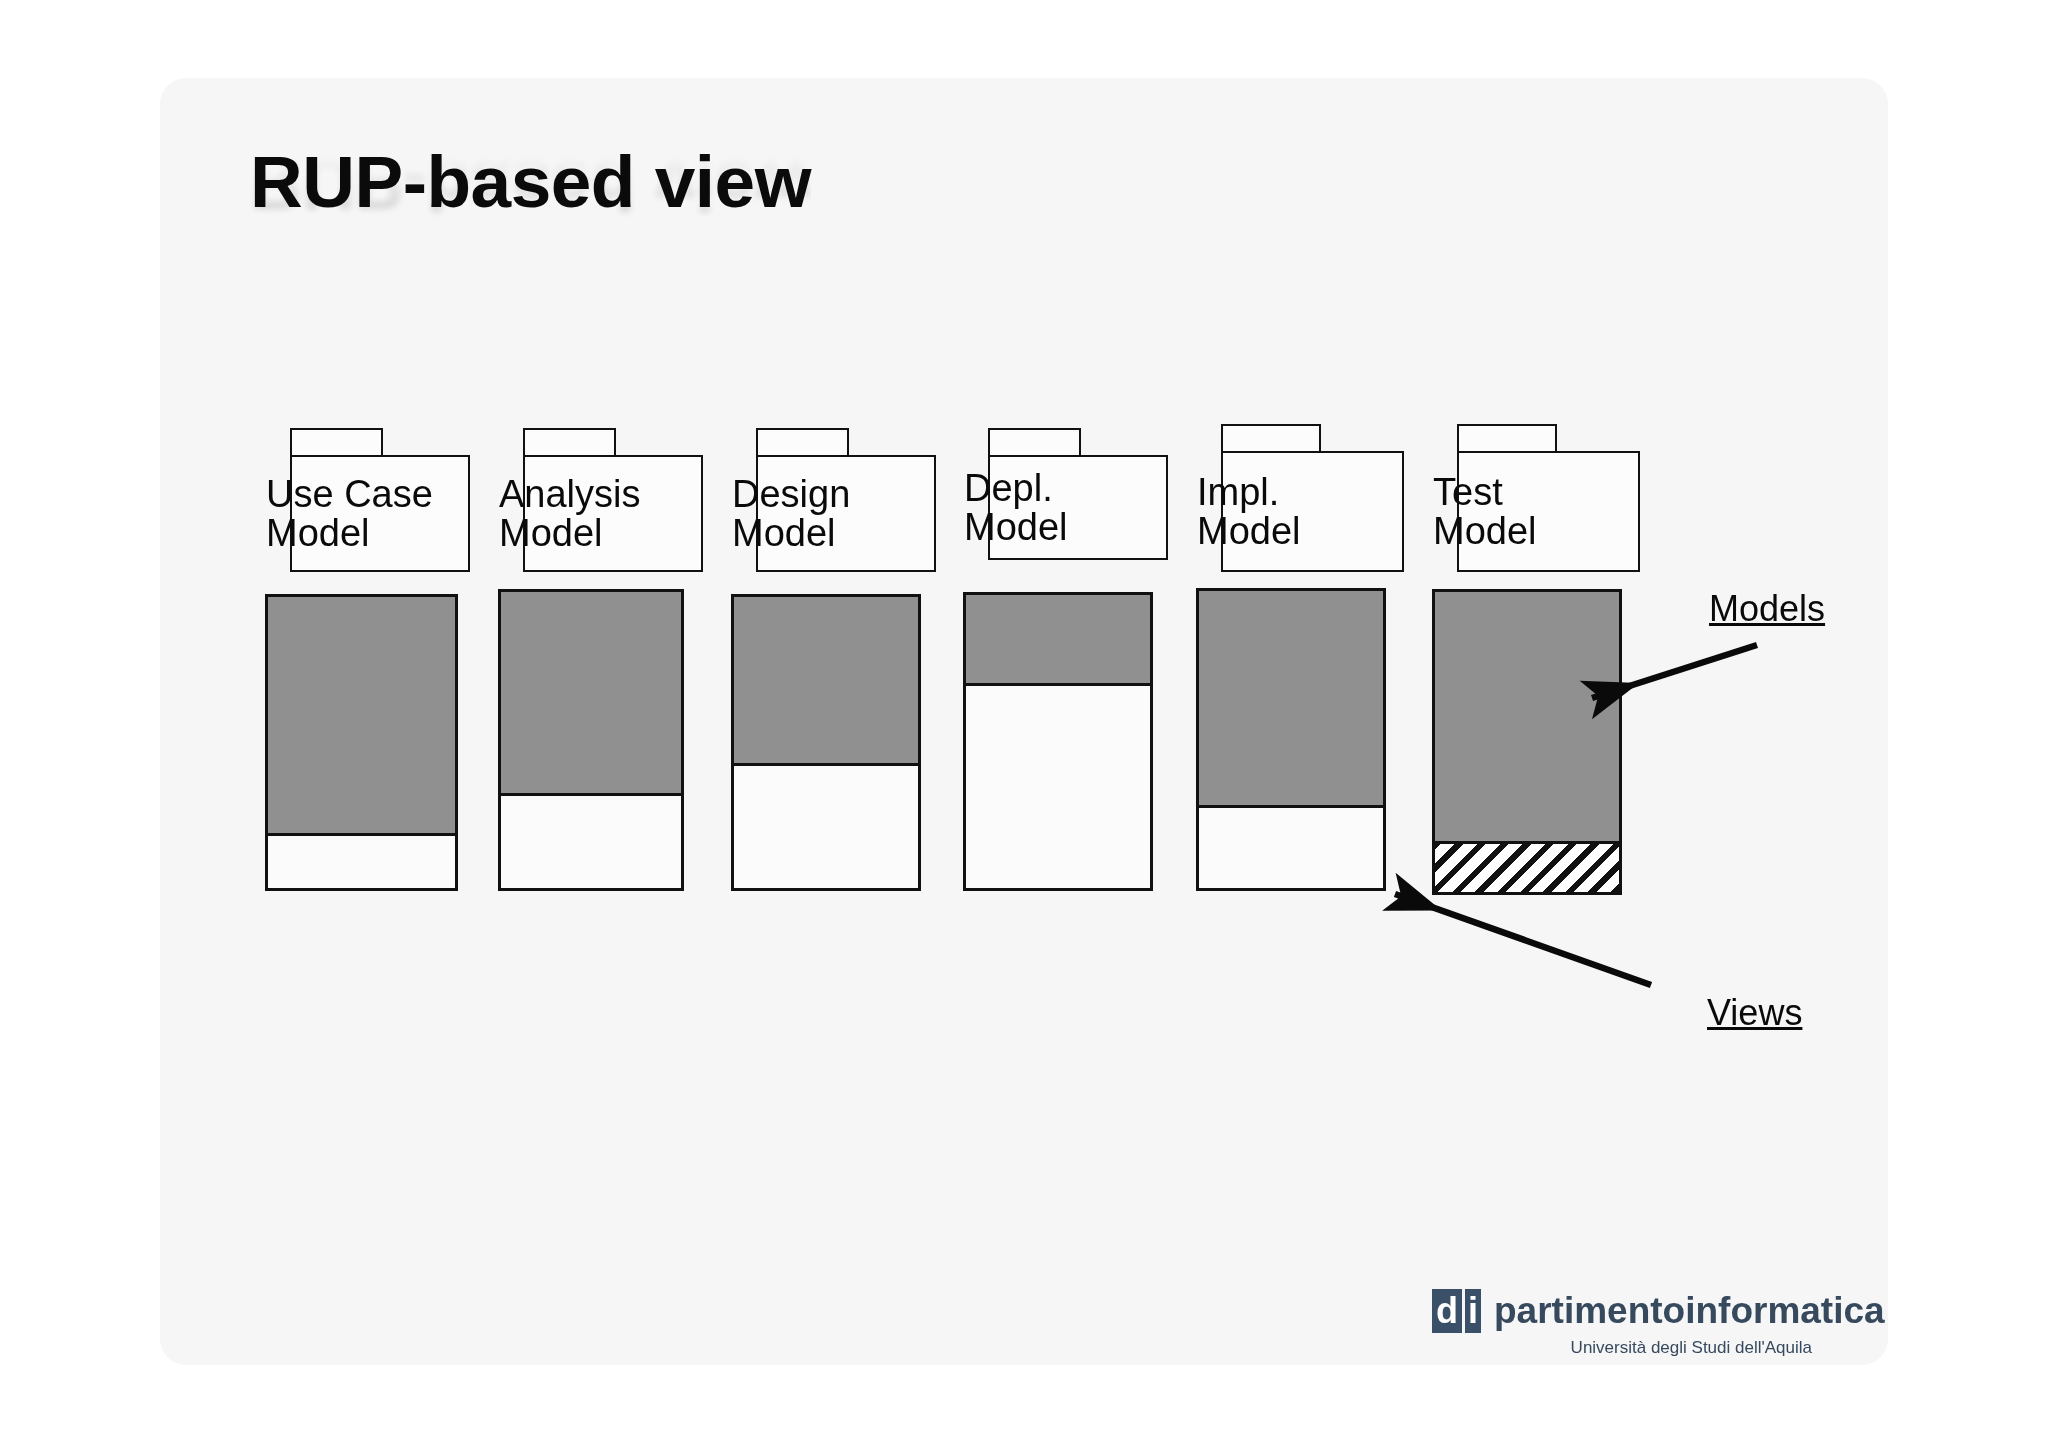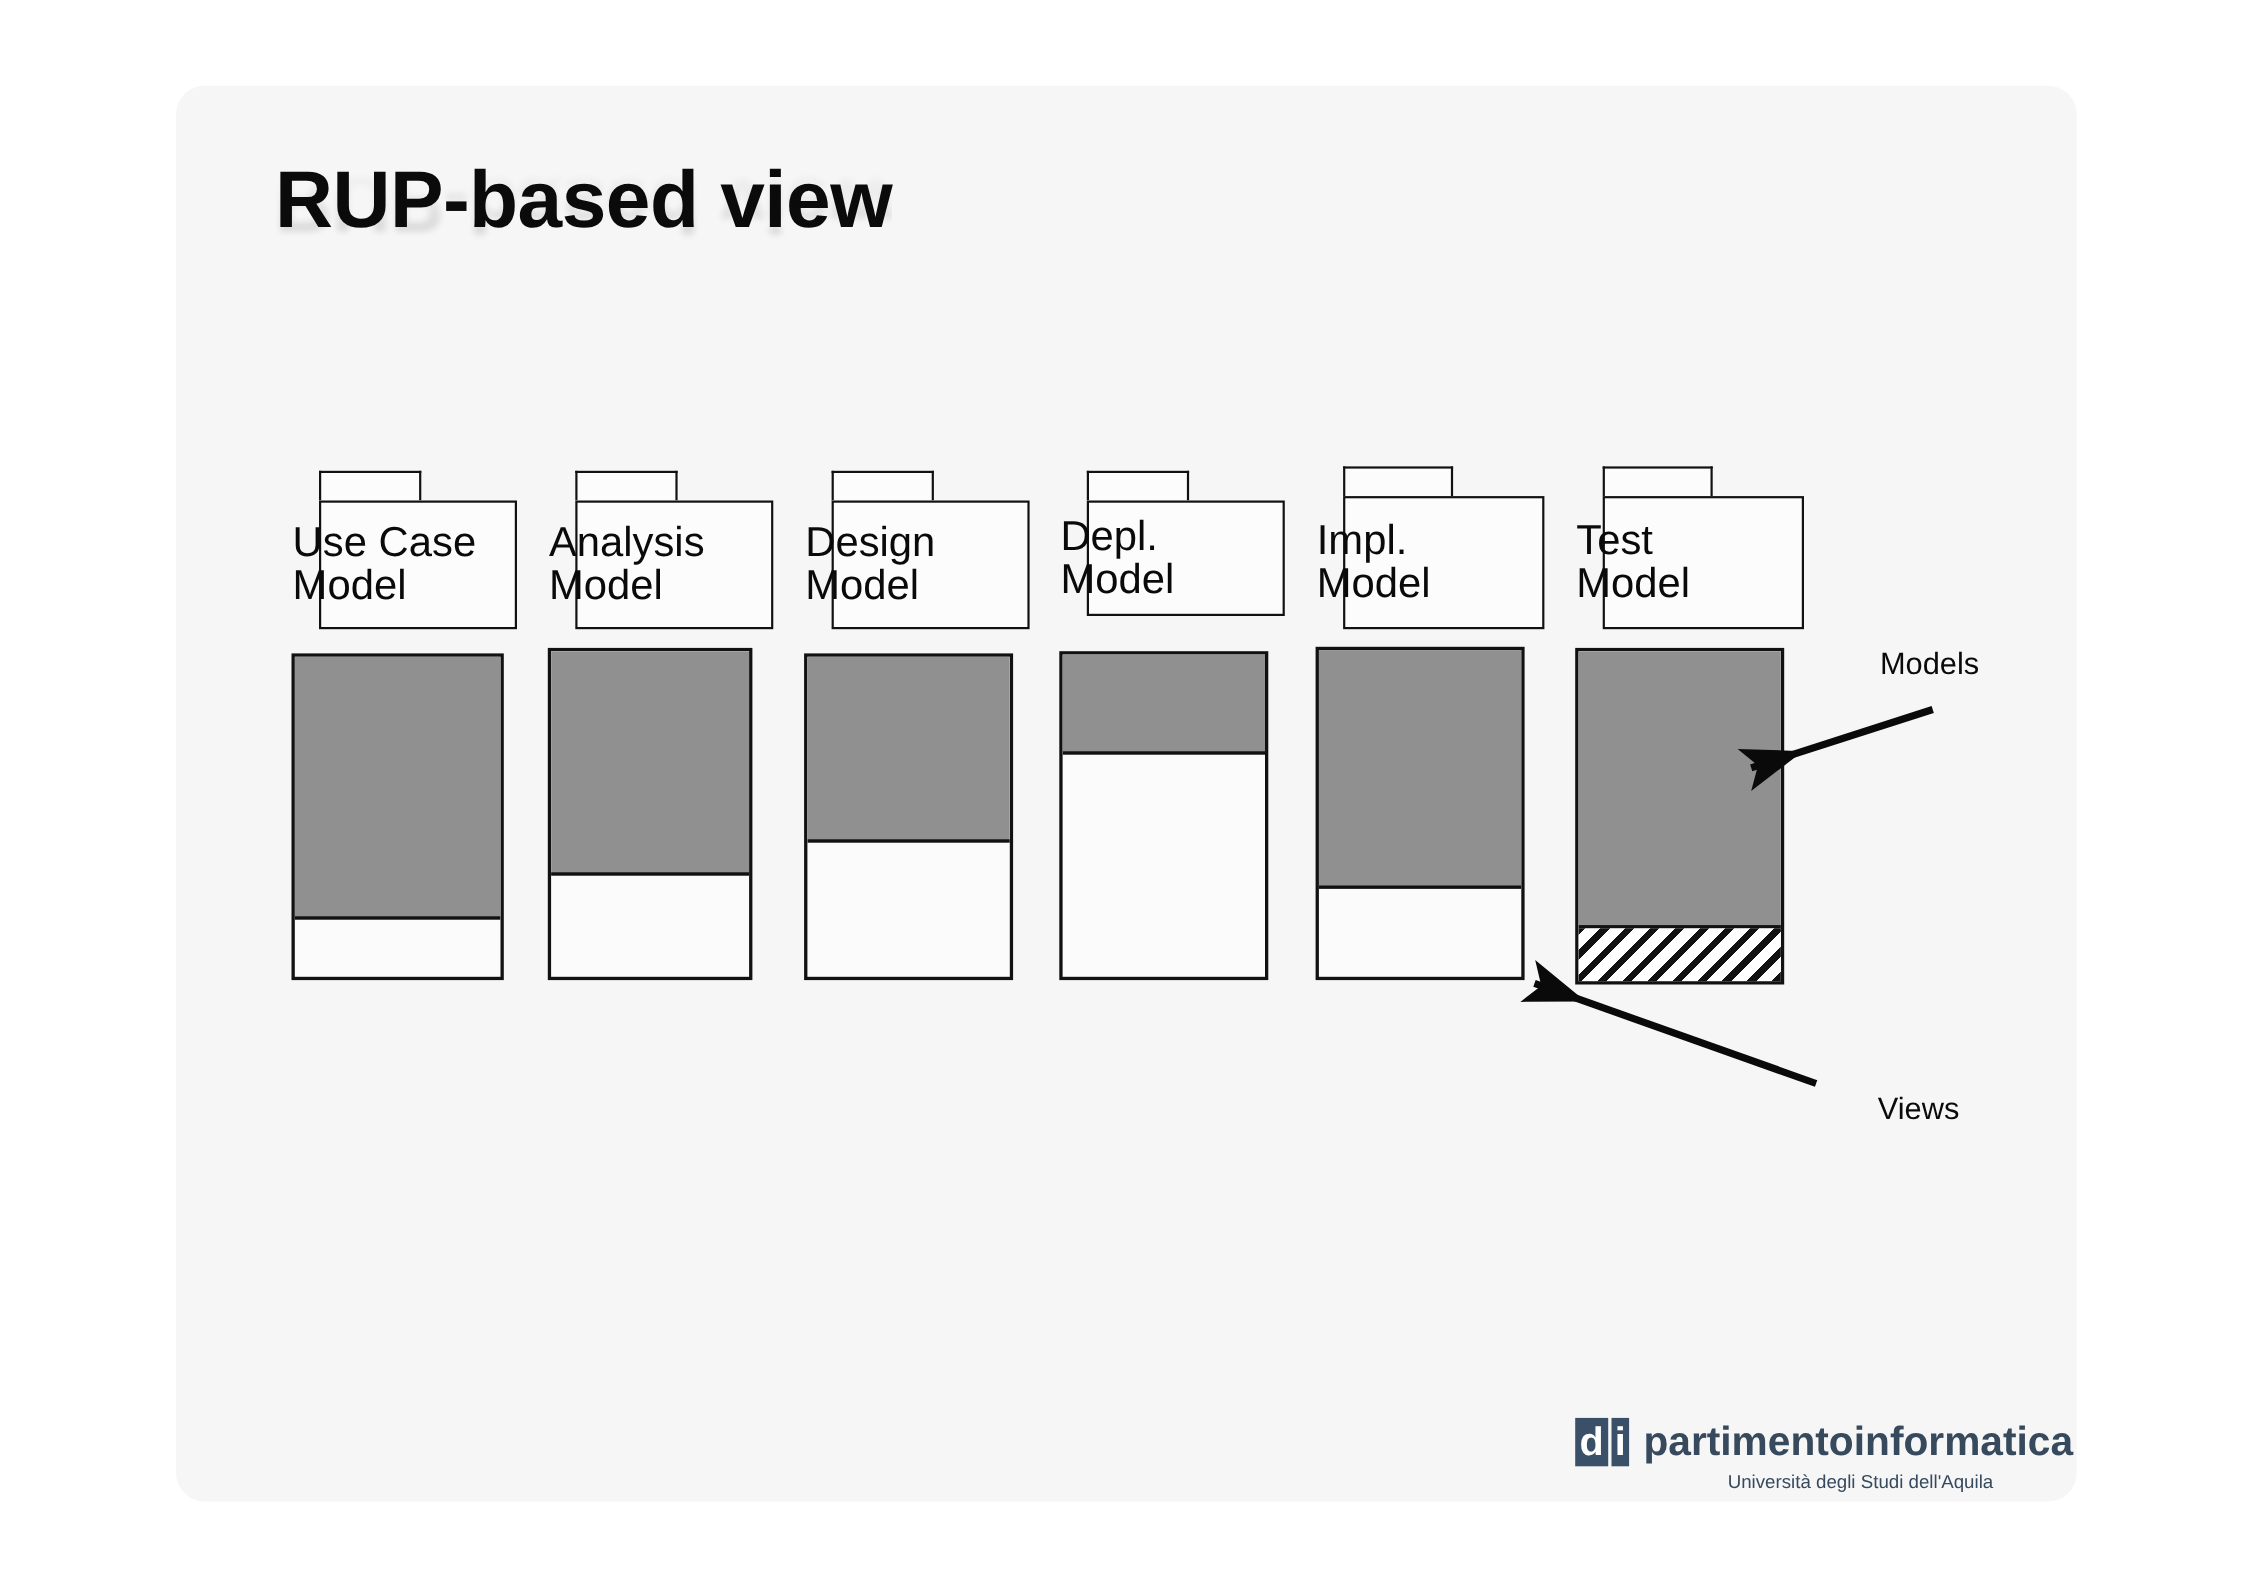--- a/index.html
+++ b/index.html
@@ -138,23 +138,24 @@
       #111111 0px,
       #111111 6px,
       #ffffff 6px,
       #ffffff 16px
     );
   }
 
   
   .annot-label {
     position: absolute;
-    font-size: 28px;
+    font-size: 36px;
     color: #0a0a0a;
     white-space: nowrap;
+    text-decoration: underline;
   }
 
   
   #logo {
     position: absolute;
     left: 1432px;
     top: 1288px;
     width: 380px;
     height: 70px;
   }

